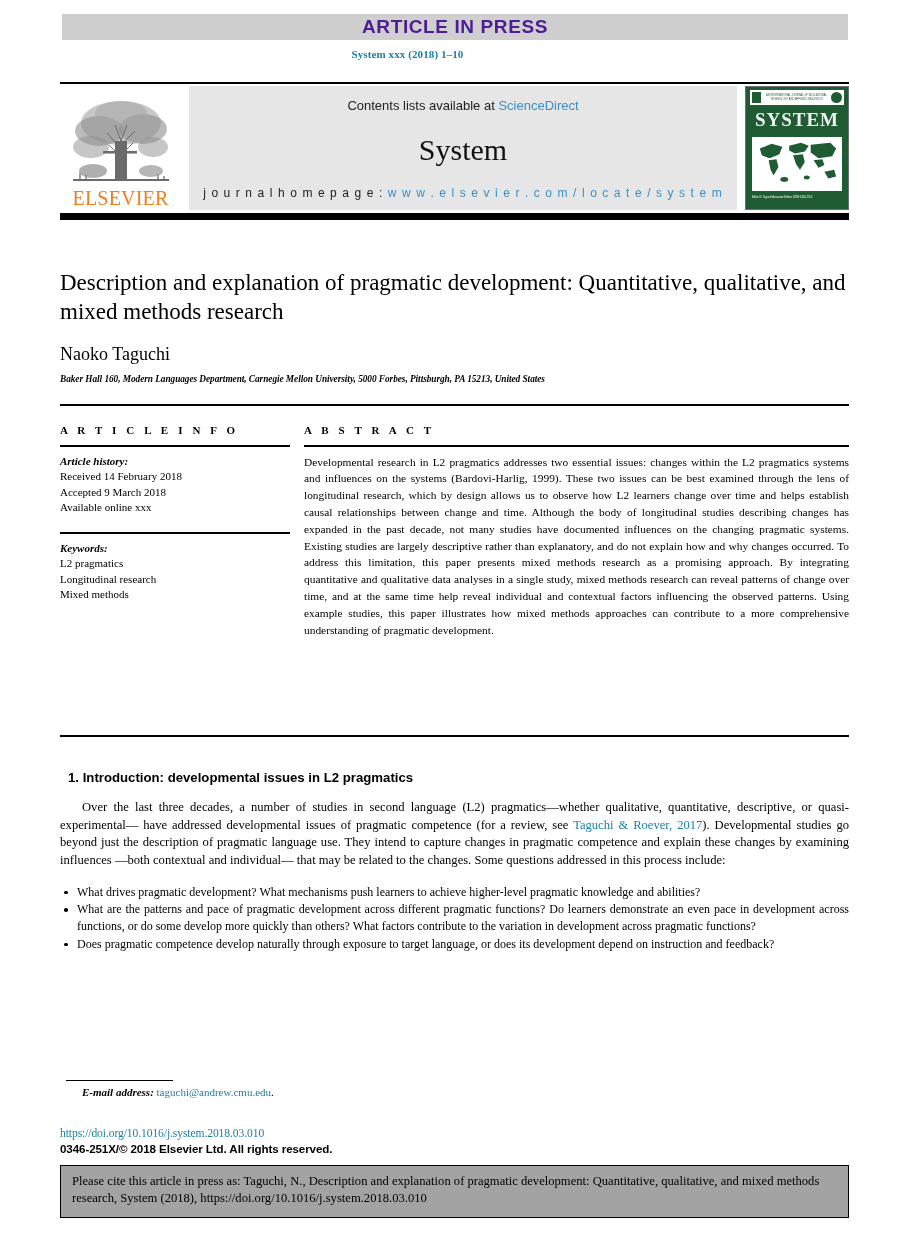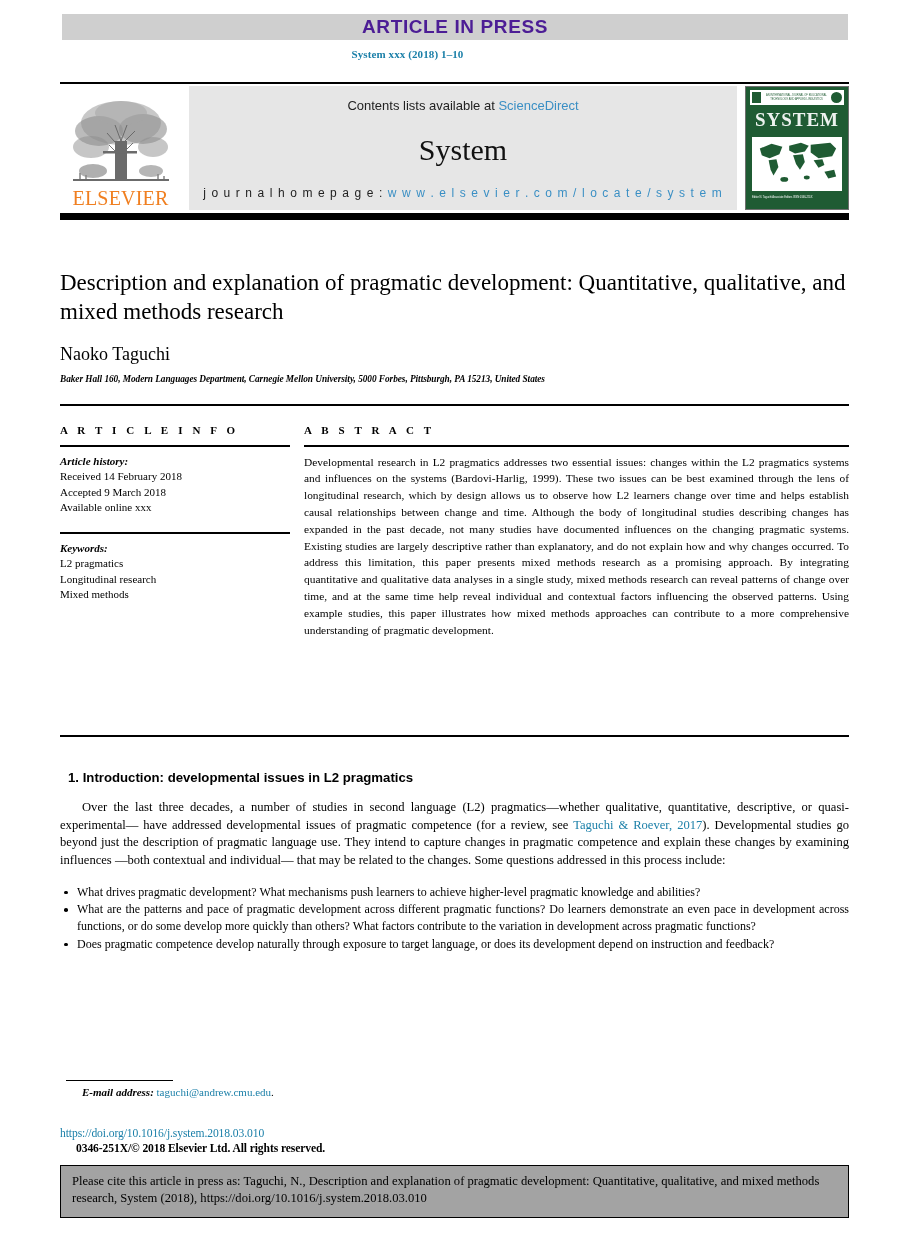--- a/index.html
+++ b/index.html
@@ -386,23 +386,23 @@
     left: 60px;
     top: 1127px;
     font-family: "Liberation Serif", serif;
     font-size: 11.6px;
     color: #1a7fa8;
     font-weight: normal;
     letter-spacing: -0.1px;
   }
   .issn-line {
     position: absolute;
-    left: 76px;
+    left: 60px;
     top: 1142px;
-    font-family: Liberation Serif, serif;
+    font-family: Liberation Sans, sans-serif;
     font-size: 11.6px;
     font-weight: bold;
     color: #000000;
     letter-spacing: -0.1px;
   }
 
   
   .cite-box {
     position: absolute;
     left: 60px;

